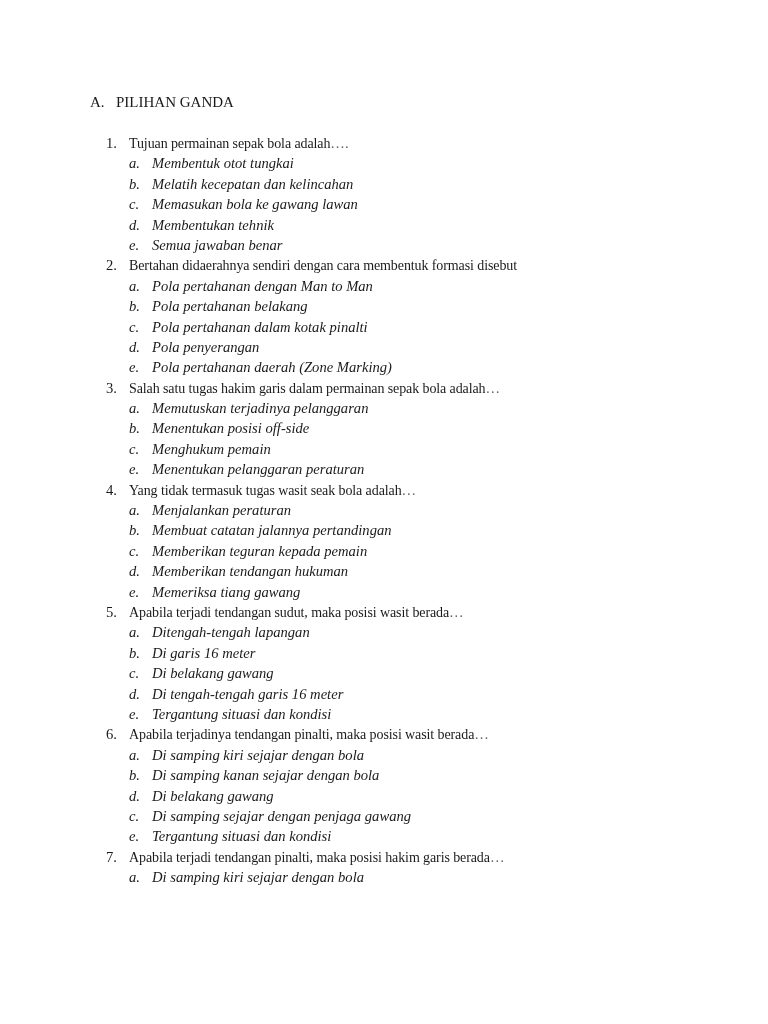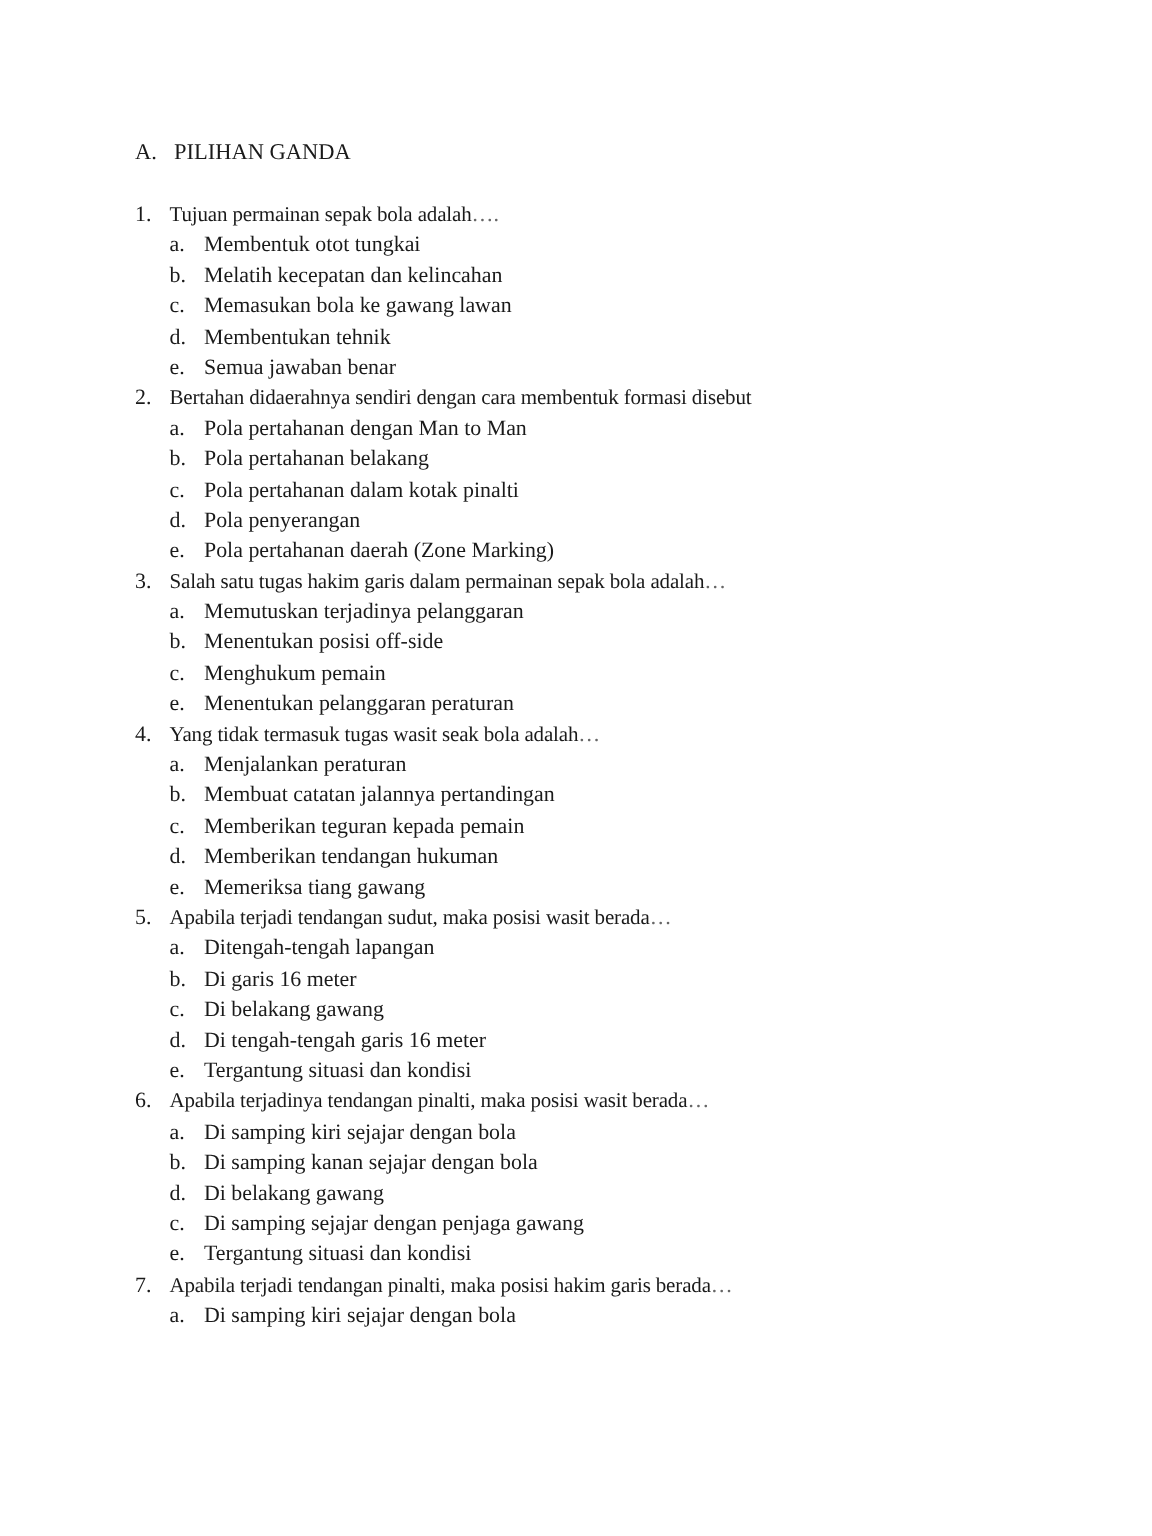--- a/index.html
+++ b/index.html
@@ -2,23 +2,23 @@
 <html><head>
 <meta charset="utf-8">
 <style>
   html, body { margin: 0; padding: 0; background: #ffffff; }
   body { width: 768px; height: 1024px; overflow: hidden; position: relative;
          font-family: "Liberation Serif", "DejaVu Serif", serif; color: #1a1a1a; }
   .page { position: absolute; left: 0; top: 0; width: 704px; height: 1024px; }
   .section-title { position: absolute; left: 90px; top: 92px; font-size: 15px; line-height: 20px; }
   .section-title .lbl { display: inline-block; width: 26px; }
   .questions { position: absolute; left: 90px; top: 133px; width: 600px; }
-  .line { height: 20.4px; line-height: 20.4px; font-size: 14.6px; white-space: nowrap; }
+  .line { height: 20.4px; line-height: 20.4px; font-size: 14.6px; white-space: nowrap; margin-left: 16px; }
   .qnum { display: inline-block; width: 23px; }
-  .opt { padding-left: 23px; }
+  .opt { padding-left: 23px; font-style: italic; }
   .olet { display: inline-block; width: 23px; }
   .q-text { font-size: 14px; letter-spacing: -0.1px; }
   .ell { color: #666; }
 </style>
 </head>
 <body>
 
 <div class="page">
   <div class="section-title">
     <span class="lbl">A.</span><span>PILIHAN GANDA</span>

